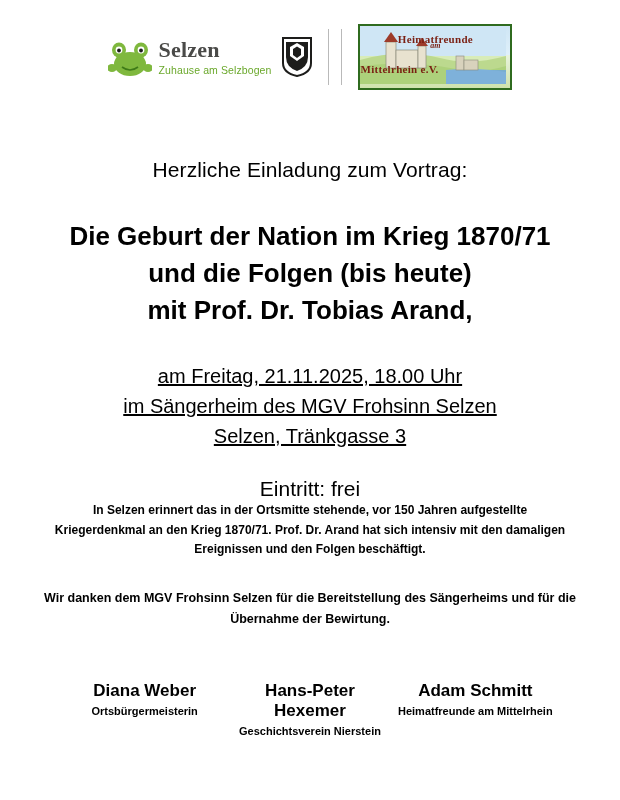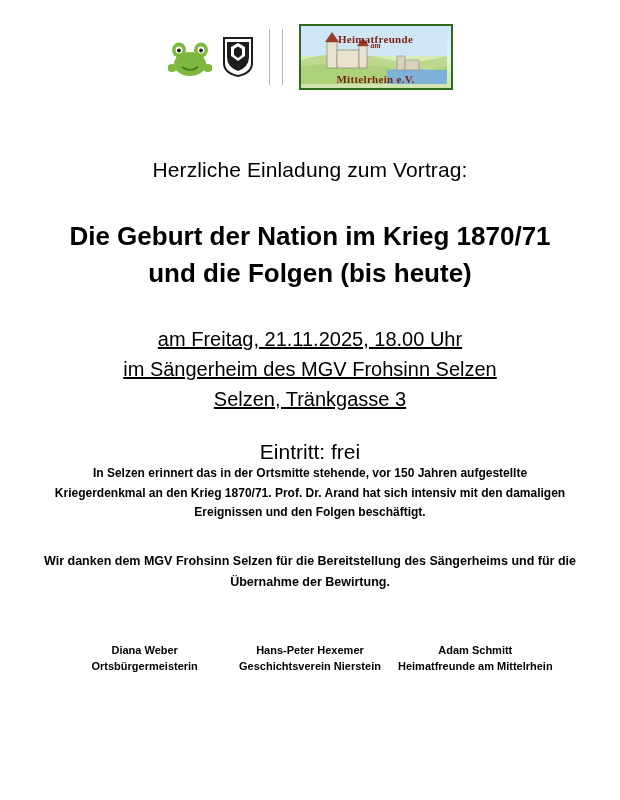--- a/index.html
+++ b/index.html
@@ -127,24 +127,24 @@
     width: 100%;
     text-align: center;
     font-family: "Liberation Serif", serif;
     font-weight: bold;
     font-size: 8px;
     color: #7a1f12;
     font-style: italic;
   }
   .hf-text-bot {
     position: absolute;
-    bottom: 3px;
+    bottom: 13px;
     left: 0;
     width: 100%;
-    text-align: center;
+    text-align: left;
     font-family: "Liberation Serif", serif;
     font-weight: bold;
     font-size: 11px;
     color: #7a1f12;
     letter-spacing: .3px;
   }
 
   
   .content {
     padding: 0 28px;
@@ -194,21 +194,21 @@
     display: flex;
     justify-content: space-between;
     padding: 0 34px;
     margin-top: 52px;
   }
   .sig {
     flex: 1;
     text-align: center;
   }
   .sig-name {
-    font-size: 11px;
+    font-size: 17px;
     font-weight: bold;
   }
   .sig-role {
     font-size: 11px;
     font-weight: bold;
     margin-top: 4px;
   }
 </style>
 </head>
 <body>
@@ -225,20 +225,24 @@
             <ellipse cx="11" cy="16" rx="7" ry="7.5" fill="#7fb83e"></ellipse>
             <ellipse cx="33" cy="16" rx="7" ry="7.5" fill="#7fb83e"></ellipse>
             <circle cx="11" cy="16" r="3.4" fill="#ffffff"></circle>
             <circle cx="33" cy="16" r="3.4" fill="#ffffff"></circle>
             <circle cx="11" cy="16.5" r="1.9" fill="#1d1d1b"></circle>
             <circle cx="33" cy="16.5" r="1.9" fill="#1d1d1b"></circle>
             <ellipse cx="4" cy="34" rx="5" ry="4" fill="#7fb83e"></ellipse>
             <ellipse cx="40" cy="34" rx="5" ry="4" fill="#7fb83e"></ellipse>
             <path d="M14 33 Q22 39 30 33" stroke="#3e7a18" stroke-width="1.6" fill="none"></path>
           </svg>
+        </div>
+        <div class="selzen-text">
+          <div class="selzen-name">Selzen</div>
+          <div class="selzen-sub">Zuhause am Selzbogen</div>
         </div>
         <div class="wappen">
           <svg width="30" height="40" viewBox="0 0 30 40">
             <path d="M1 1 H29 V26 Q29 36 15 39 Q1 36 1 26 Z" fill="#ffffff" stroke="#1d1d1b" stroke-width="2"></path>
             <path d="M4 5 L26 5 L26 20 Q26 30 15 34 Q4 30 4 20 Z" fill="#1d1d1b"></path>
             <path d="M8 10 L15 6 L22 10 L22 19 L15 24 L8 19 Z" fill="#ffffff"></path>
             <path d="M11 12 L15 9.5 L19 12 L19 18 L15 21 L11 18 Z" fill="#1d1d1b"></path>
           </svg>
         </div>
       </div>
@@ -280,20 +284,21 @@
 
   </div>
 
   <div class="content">
 
     <div class="invite-line">Herzliche Einladung zum Vortrag:</div>
 
     <div class="title">
       <span class="l1">Die Geburt der Nation im Krieg 1870/71</span>
       <span class="l2">und die Folgen (bis heute)</span>
+      <span class="l3">mit Prof. Dr. Tobias Arand,</span>
     </div>
 
     <div class="details">
       <span>am Freitag, 21.11.2025, 18.00 Uhr</span>
       <span>im Sängerheim des MGV Frohsinn Selzen</span>
       <span>Selzen, Tränkgasse 3</span>
     </div>
 
     <div class="entry">Eintritt: frei</div>
 

